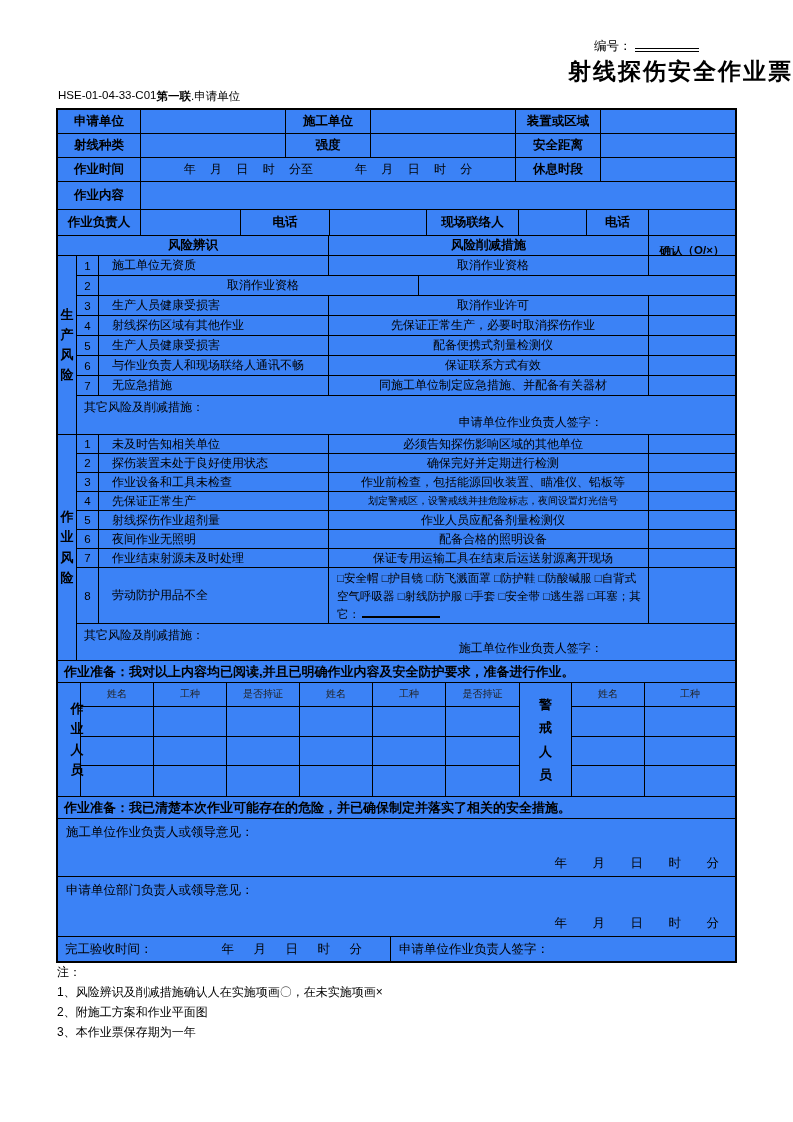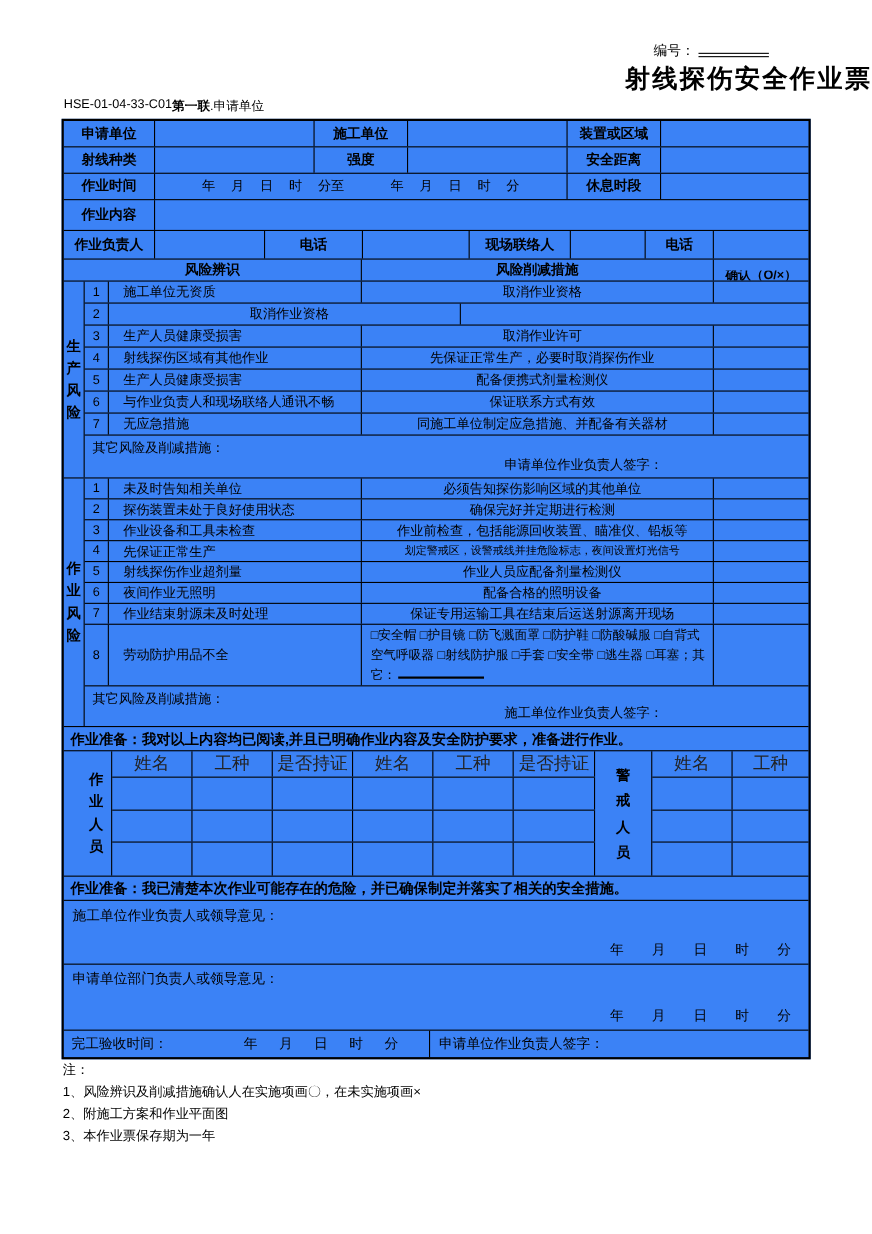--- a/index.html
+++ b/index.html
@@ -25,21 +25,21 @@
   .h24{height:24px} .h26{height:26px} .h28{height:28px} .h20{height:20px} .h19{height:19px}
   .w83{width:83px} .w145{width:145px} .w85{width:85px} .w137{flex:1} .w68{width:68px} .w92{width:92px}
   .dtspread { width:100%; text-align:center; font-size:12px; word-spacing:11px; white-space:pre; }
   .gap40 { display:inline-block; width:42px; }
 
   
   .rh { font-weight:bold; font-size:12.5px; }
   .w271{width:271px; justify-content:center;} .w320{width:320px; justify-content:center;} .wconf{flex:1; justify-content:center; font-size:11.5px;margin-top:10px;}
   .sec { display:flex; }
   .vlab { border-right:1px solid #000; display:flex; align-items:center; justify-content:center; }
-  .w19 { width:19px; } .w22{width:22px;} .w230{width:230px;} .w44{width:44px;padding-left:16px;} .w52{width:52px;}
+  .w19 { width:19px; } .w22{width:22px;} .w230{width:230px;} .w44{width:23px;padding-left:16px;} .w52{width:52px;}
   .vtext { width:1.05em; word-break:break-all; text-align:center; font-weight:bold; font-size:13px; line-height:1.55; }
   .vtext.loose { line-height:1.8; }
   .secrows { flex:1; display:flex; flex-direction:column; }
   .secrows .r:last-child { border-bottom:none; }
   .num { justify-content:center; font-size:11.5px; }
   .desc { font-size:12px; padding-left:13px; white-space:nowrap; }
   .meas { font-size:12px; padding-left:9px; white-space:nowrap; }
   .conf { flex:1; border-right:none; }
   .ckcell { font-size:11.5px; padding:2px 6px 2px 8px; line-height:1.55; display:block; white-space:normal; }
   .ppe-blank { display:inline-block; width:78px; border-bottom:2px solid #000; height:10px; margin-left:2px; }
@@ -48,21 +48,21 @@
   .other .osign { position:absolute; bottom:3px; left:58%; font-size:12px; }
   .oh38{height:38px} .oh36{height:36px}
 
   
   .stmt { font-size:13px; font-weight:bold; padding-left:6px; white-space:nowrap; }
   .h22{height:22px}
 
   
   .grid { display:flex; flex-direction:column; }
   .grid .r:last-child { border-bottom:none; }
-  .pc { border-right:1px solid #000; display:flex; align-items:center; justify-content:center; font-size:16px; color:#222; }
+  .pc { border-right:1px solid #000; display:flex; align-items:center; justify-content:center; font-size:10px; color:#222; }
   .w73{width:73px} .w72g{flex:1; border-right:none;}
   .ph{height:24px} .pr{height:30px}
   .psec{height:114px}
 
   
   .opin { position:relative; display:block; border-right:none; }
   .opin .olabel { position:absolute; top:5px; left:8px; font-size:12.5px; }
   .opin .odate { position:absolute; bottom:4px; right:16px; font-size:12.5px; word-spacing:22px; white-space:pre; }
   .h58{height:58px} .h60{height:60px}
   .comp-left { width:333px; font-size:12.5px; }

